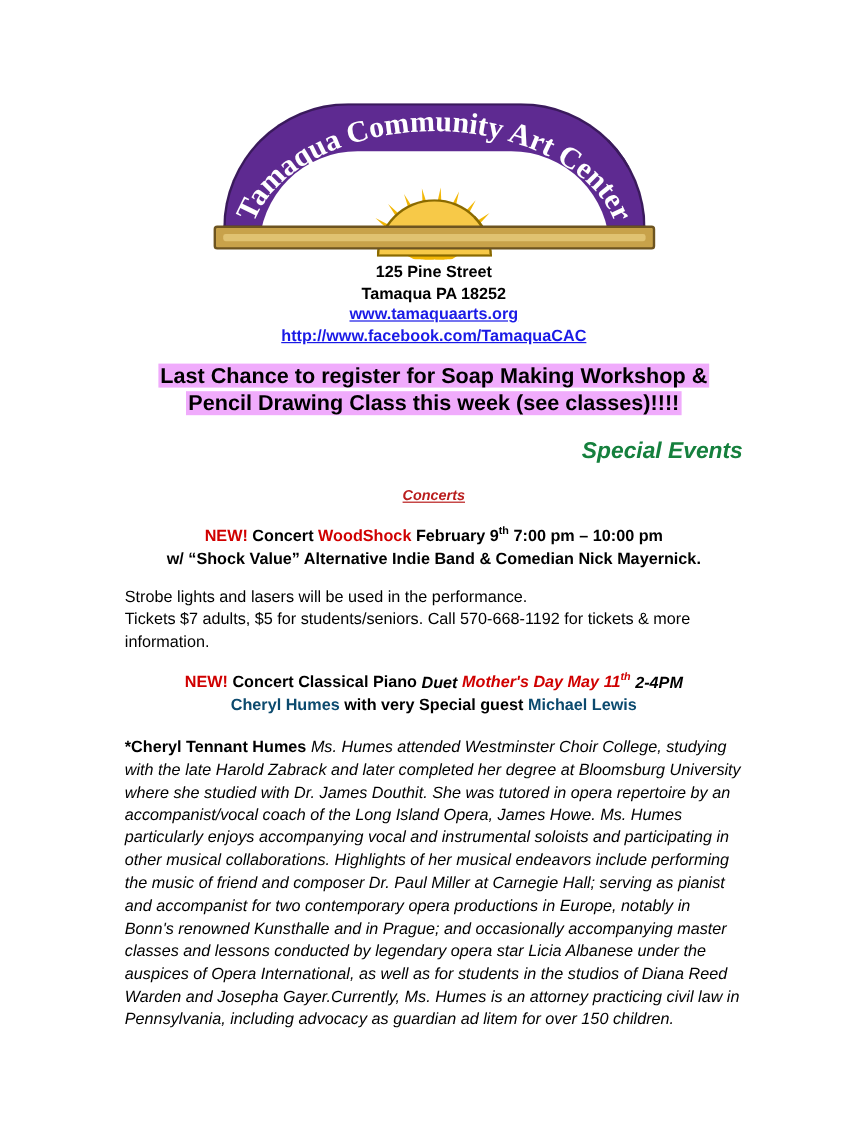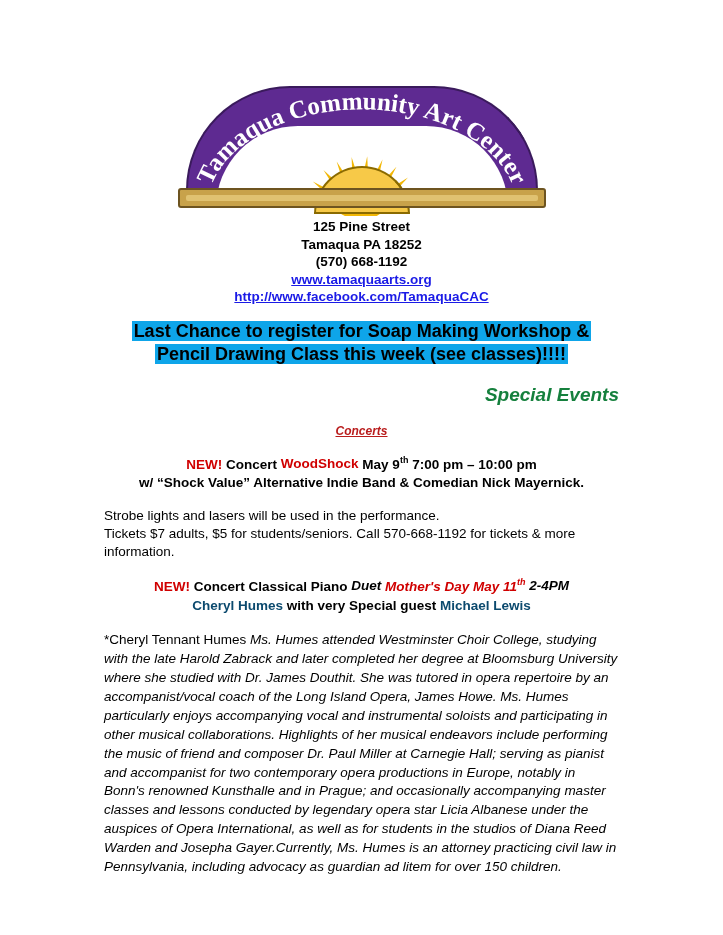--- a/index.html
+++ b/index.html
@@ -161,21 +161,21 @@
 
   
   .banner {
     margin-top: 14px;
     text-align: center;
     font-size: 18px;
     font-weight: bold;
     line-height: 1.28;
   }
   .banner span.hl {
-    background: #0ea5e9;
+    background: #f0abfc;
     padding: 0 2px;
   }
 
   
   .special-events {
     margin-top: 18px;
     text-align: right;
     font-size: 19px;
     font-weight: bold;
     font-style: italic;
@@ -228,21 +228,21 @@
   
   .bio {
     margin-top: 16px;
     font-size: 13.5px;
     line-height: 1.40;
     font-style: italic;
     text-align: left;
   }
   .bio .lead {
     font-style: normal;
-    font-weight: normal;
+    font-weight: bold;
   }
 </style>
 </head>
 <body>
 
 <div class="page">
 
   <div class="logo-wrap">
     <div class="logo">
       <div class="arch">
@@ -280,40 +280,39 @@
         </svg>
       </div>
 
       <div class="arch-base"></div>
     </div>
   </div>
 
   <div class="address">
     <div>125 Pine Street</div>
     <div>Tamaqua PA 18252</div>
-    <div>(570) 668-1192</div>
     <div><a class="link" href="#">www.tamaquaarts.org</a></div>
     <div><a class="link" href="#">http://www.facebook.com/TamaquaCAC</a></div>
   </div>
 
   <div class="banner">
     <div><span class="hl">Last Chance to register for Soap Making Workshop &amp;</span></div>
     <div><span class="hl">Pencil Drawing Class this week (see classes)!!!!</span></div>
   </div>
 
   <div class="special-events">Special Events</div>
 
   <div class="concerts">Concerts</div>
 
   <div class="concert1">
     <div>
       <span class="new-label">NEW!</span>
       <span>Concert</span>
       <span class="red">WoodShock</span>
-      <span>May 9</span><sup>th</sup>
+      <span>February 9</span><sup>th</sup>
       <span>7:00 pm – 10:00 pm</span>
     </div>
     <div>
       <span>w/ “</span><span>Shock Value</span><span>” Alternative Indie Band &amp; Comedian Nick Mayernick</span><span>.</span>
     </div>
   </div>
 
   <div class="body-text">
     <div>Strobe lights and lasers will be used in the performance.</div>
     <div>Tickets $7 adults, $5 for students/seniors. Call 570-668-1192 for tickets &amp; more information.</div>

